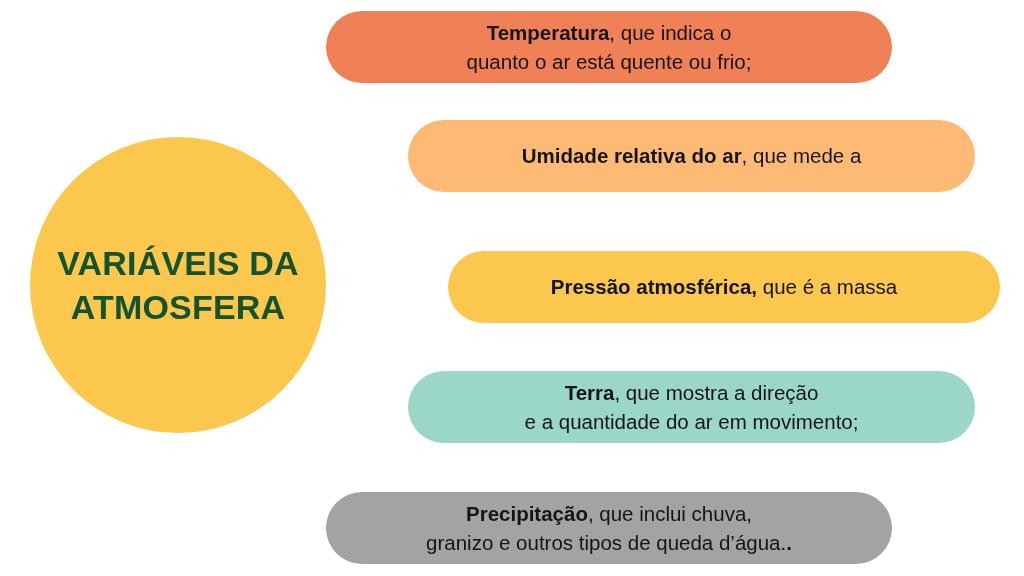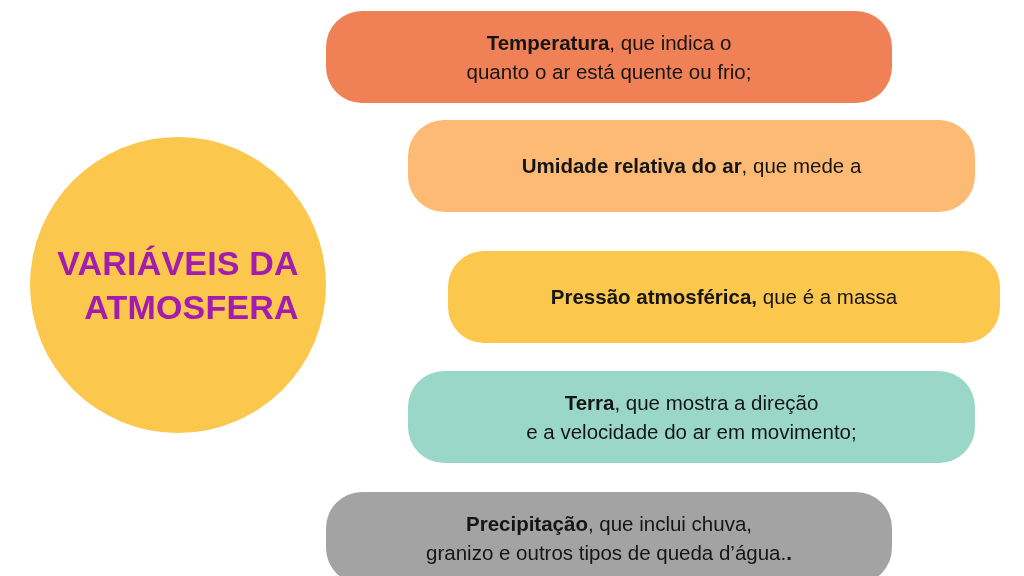--- a/index.html
+++ b/index.html
@@ -31,30 +31,30 @@
     display: flex;
     align-items: center;
     justify-content: center;
     box-sizing: border-box;
     padding: 0 18px;
   }
   .circle-label {
     font-size: 34px;
     font-weight: 700;
     line-height: 1.30;
-    color: #a21caf;
-    text-align: right;
+    color: #14532d;
+    text-align: center;
     letter-spacing: 0.2px;
     white-space: pre-line;
   }
 
   
   .pill {
     position: absolute;
-    height: 92px;
+    height: 72px;
     border-radius: 36px;
     display: flex;
     flex-direction: column;
     align-items: center;
     justify-content: center;
     box-sizing: border-box;
     padding: 0 26px;
   }
   .pill-line {
     font-size: 20.5px;
@@ -91,21 +91,21 @@
   <div class="pill pill-2">
     <div class="pill-line"><b>Umidade relativa do ar</b><span>, que mede a</span></div>
   </div>
 
   <div class="pill pill-3">
     <div class="pill-line"><b>Pressão atmosférica,</b><span> que é a massa</span></div>
   </div>
 
   <div class="pill pill-4">
     <div class="pill-line"><b>Terra</b><span>, que mostra a direção</span></div>
-    <div class="pill-line">e a velocidade do ar em movimento;</div>
+    <div class="pill-line">e a quantidade do ar em movimento;</div>
   </div>
 
   <div class="pill pill-5">
     <div class="pill-line"><b>Precipitação</b><span>, que inclui chuva,</span></div>
     <div class="pill-line"><span>granizo e outros tipos de queda d’água.</span><b>.</b></div>
   </div>
 
 </div>
 
 </body></html>

